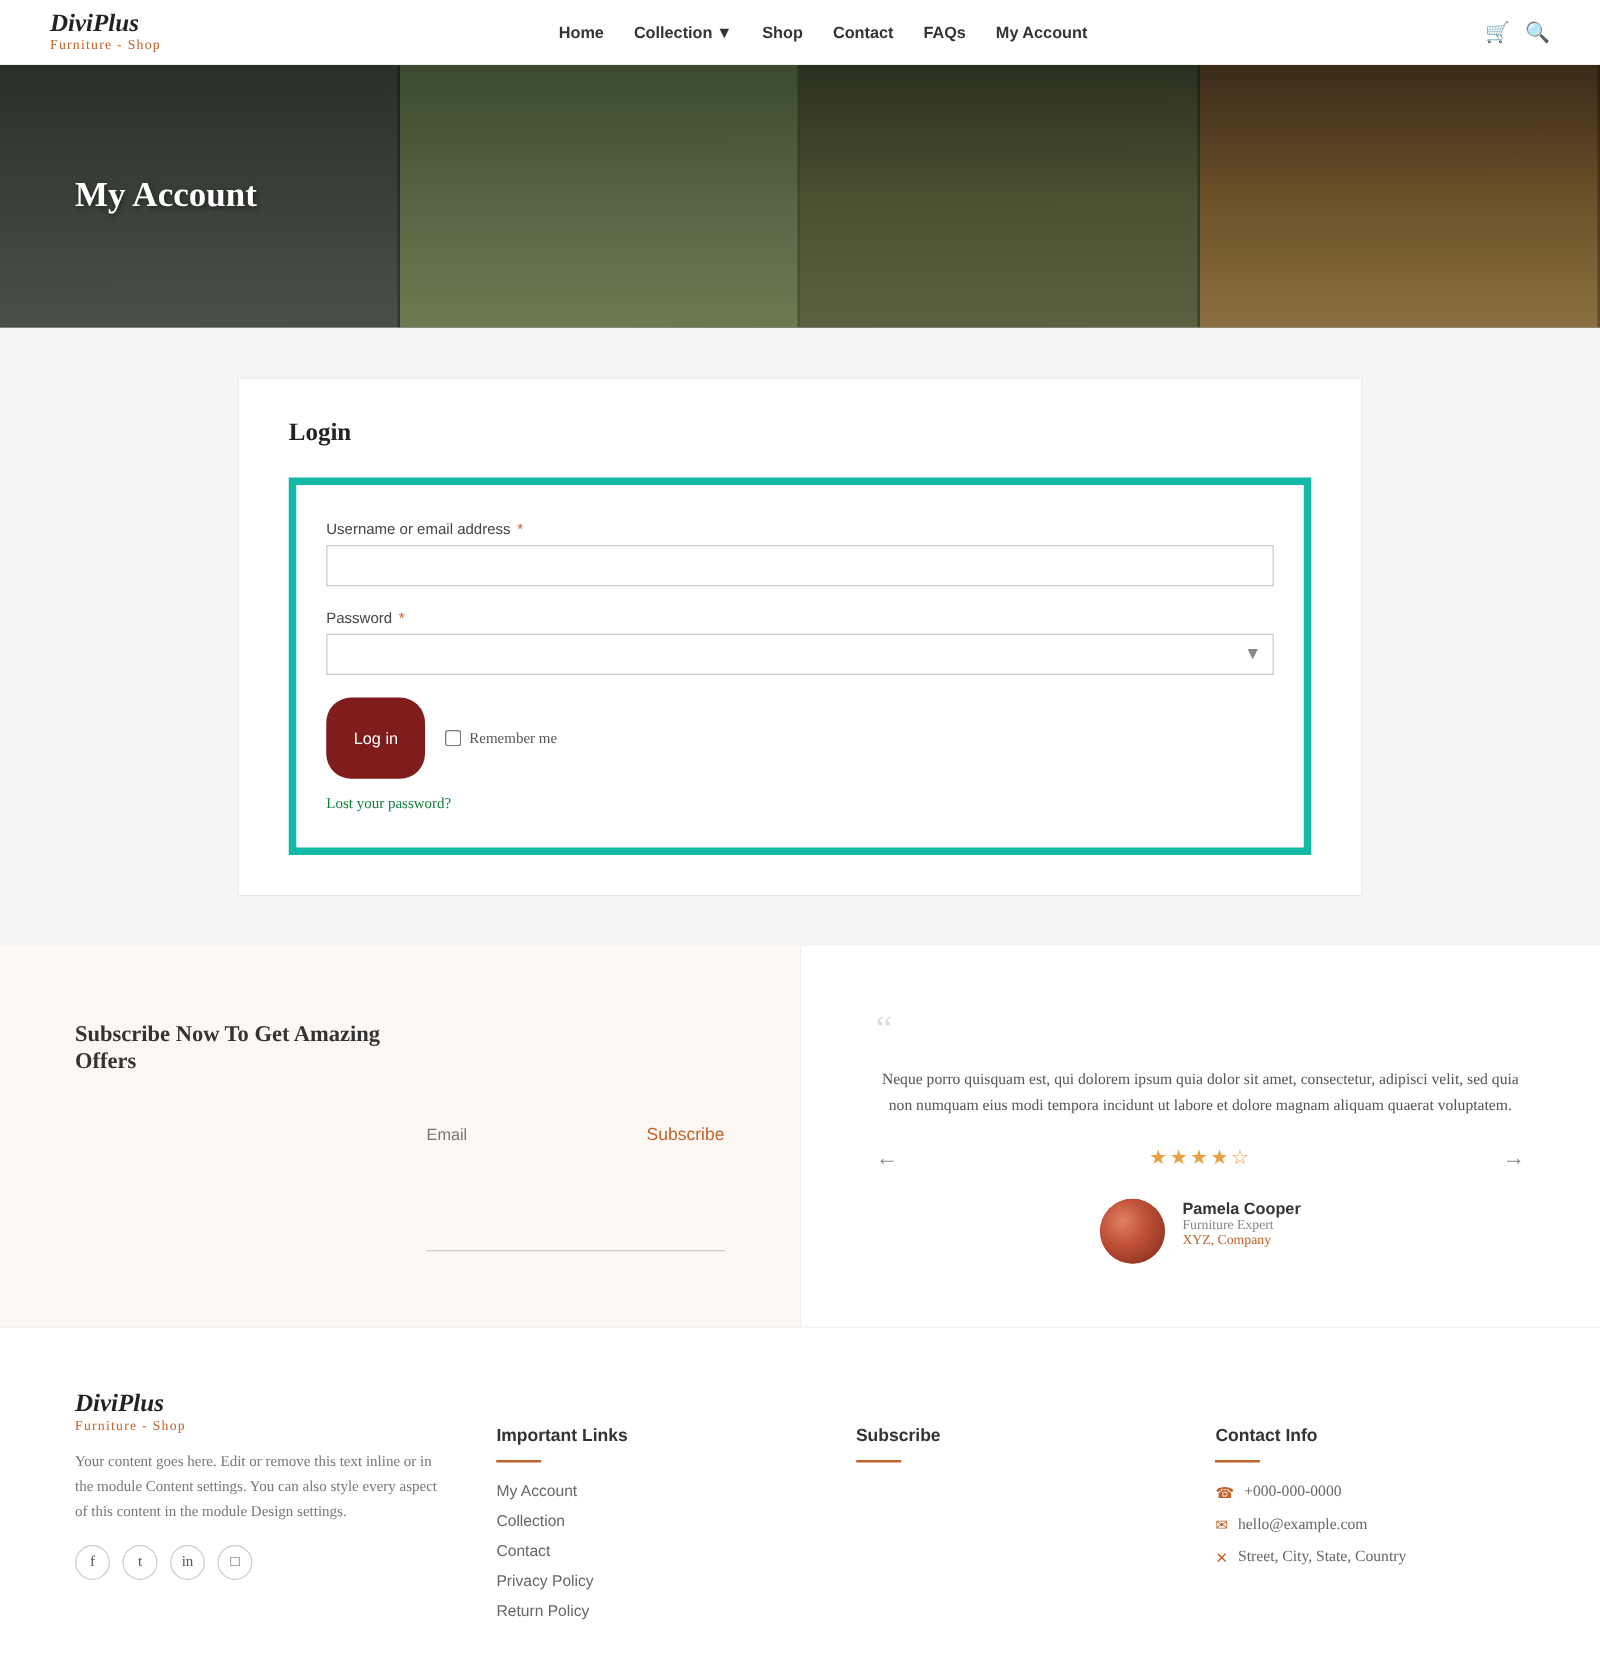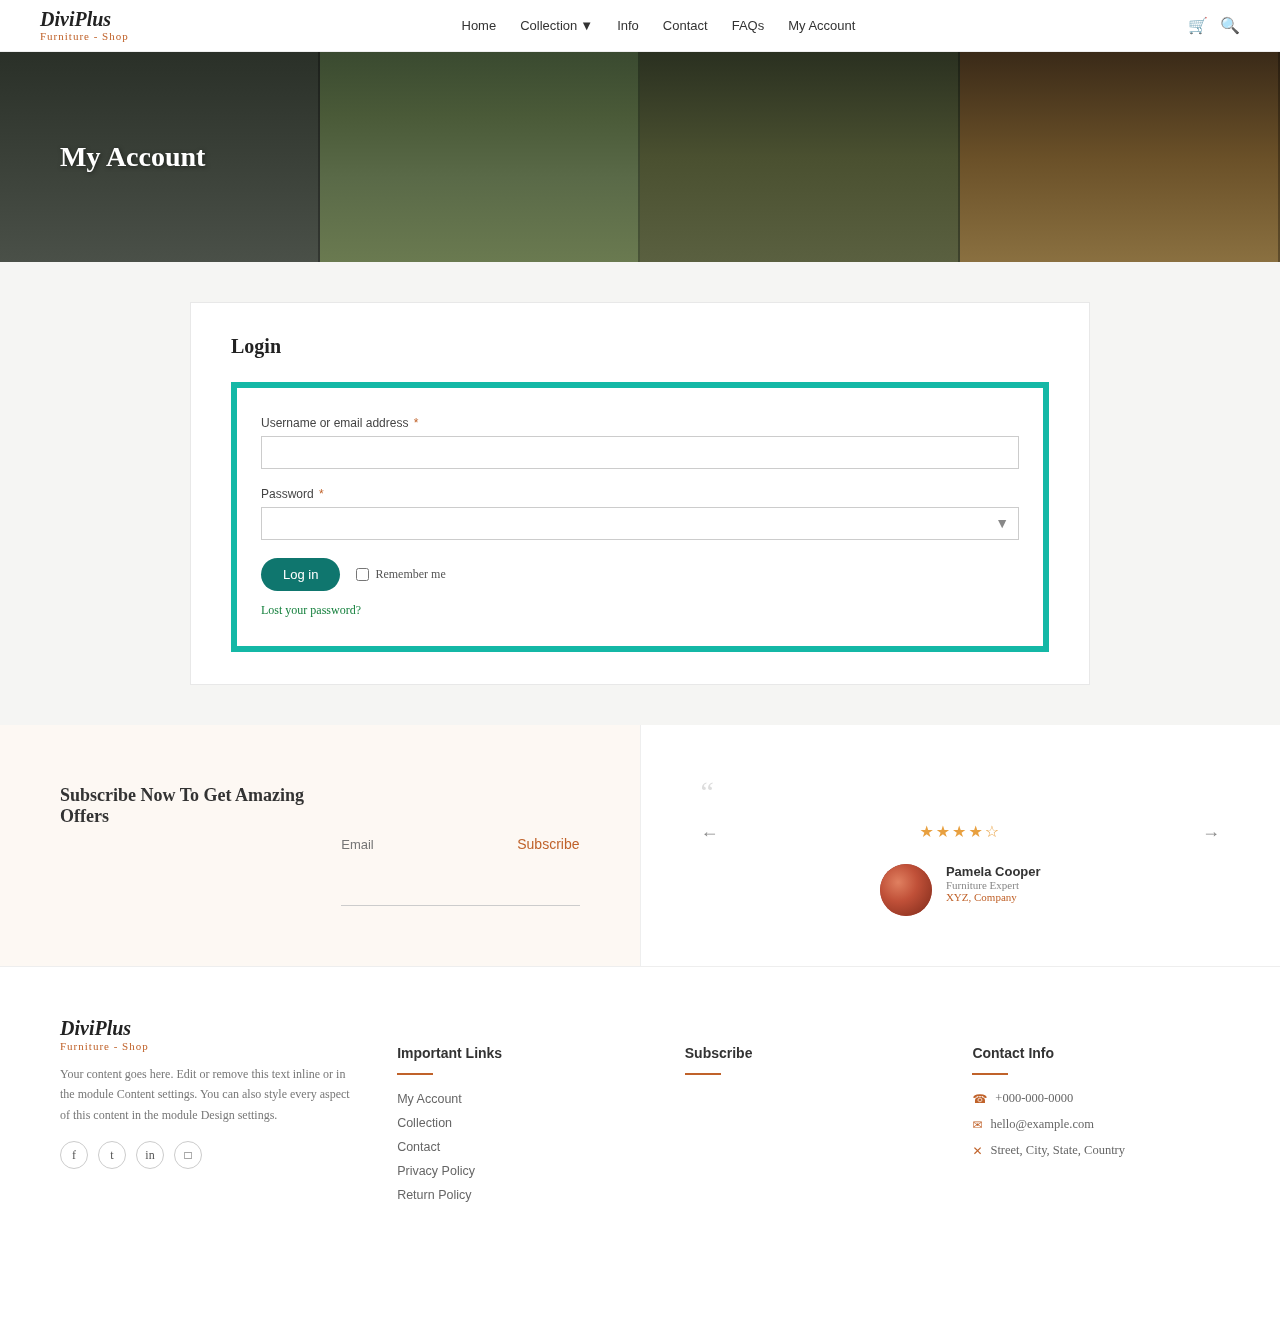--- a/index.html
+++ b/index.html
@@ -8,21 +8,21 @@
     
     nav {
       display: flex; align-items: center; justify-content: space-between;
       padding: 0 40px; height: 52px; background: #fff;
       border-bottom: 1px solid #eee; position: relative; z-index: 10;
     }
     .nav-logo { display: flex; flex-direction: column; line-height: 1.1; }
     .nav-logo-main { font-size: 20px; font-weight: bold; font-style: italic; color: #222; font-family: Georgia, serif; }
     .nav-logo-sub { font-size: 11px; color: #c0622a; letter-spacing: 1px; }
     .nav-links { display: flex; align-items: center; gap: 24px; }
-    .nav-links a { text-decoration: none; color: #333; font-size: 13px; font-family: Arial, sans-serif; }
+    .nav-links a { text-decoration: none; color: #333; font-size: 13px; font-family: Arial, sans-serif; font-weight: bold; }
     .nav-links .collection-link { display: flex; align-items: center; gap: 3px; }
     .nav-icons { display: flex; align-items: center; gap: 12px; }
     .nav-icons span { cursor: pointer; font-size: 16px; color: #555; }
 
     
     .hero {
       width: 100%; height: 210px;
       background: linear-gradient(rgba(40,50,40,0.45), rgba(40,50,40,0.35)),
                   linear-gradient(90deg, #4a5a4a 0%, #6a7a5a 25%, #3a4a3a 50%, #5a6a5a 75%, #7a6a50 100%);
       display: flex; align-items: center; padding: 40px 60px;
@@ -63,22 +63,22 @@
       font-size: 13px; outline: none; background: #fff;
     }
     .password-wrapper { position: relative; }
     .password-wrapper input { padding-right: 36px; }
     .toggle-pw {
       position: absolute; right: 10px; top: 50%; transform: translateY(-50%);
       cursor: pointer; color: #888; font-size: 14px;
     }
     .form-actions { display: flex; align-items: center; gap: 16px; margin-top: 16px; }
     .login-btn {
-      background: #0f766e; color: #fff; border: none;
-      padding: 9px 22px; font-size: 13px; cursor: pointer;
+      background: #7f1d1d; color: #fff; border: none;
+      padding: 25px 22px; font-size: 13px; cursor: pointer;
       border-radius: 20px; font-family: Arial, sans-serif;
     }
     .remember-label { font-size: 12px; color: #555; display: flex; align-items: center; gap: 6px; cursor: pointer; }
     .forgot-link { color: #15803d; font-size: 12px; text-decoration: none; display: block; margin-top: 12px; }
 
     
     .bottom-section {
       background: #fdf8f3; display: flex;
       min-height: 220px;
     }
@@ -150,21 +150,21 @@
   <div class="nav-logo">
     <span class="nav-logo-main">DiviPlus</span>
     <span class="nav-logo-sub">Furniture - Shop</span>
   </div>
   <div class="nav-links">
     <a href="#">Home</a>
     <a href="#" class="collection-link">
       <span>Collection</span>
       <span>▼</span>
     </a>
-    <a href="#">Info</a>
+    <a href="#">Shop</a>
     <a href="#">Contact</a>
     <a href="#">FAQs</a>
     <a href="#">My Account</a>
   </div>
   <div class="nav-icons">
     <span>🛒</span>
     <span>🔍</span>
   </div>
 </nav>
 
@@ -214,20 +214,21 @@
 <div class="bottom-section">
   <div class="subscribe-section">
     <h3 class="subscribe-title">Subscribe Now To Get Amazing Offers</h3>
     <div class="subscribe-form">
       <input type="email" class="subscribe-input" placeholder="Email" style="">
       <button class="subscribe-btn">Subscribe</button>
     </div>
   </div>
   <div class="testimonial-section">
     <div class="quote-icon">“</div>
+    <p class="testimonial-text">Neque porro quisquam est, qui dolorem ipsum quia dolor sit amet, consectetur, adipisci velit, sed quia non numquam eius modi tempora incidunt ut labore et dolore magnam aliquam quaerat voluptatem.</p>
     <div class="testimonial-nav">
       <span class="testi-arrow">←</span>
       <div class="stars">★★★★☆</div>
       <span class="testi-arrow">→</span>
     </div>
     <div class="testimonial-author">
       <div class="author-avatar">
         <div class="author-avatar-img"></div>
       </div>
       <div>

